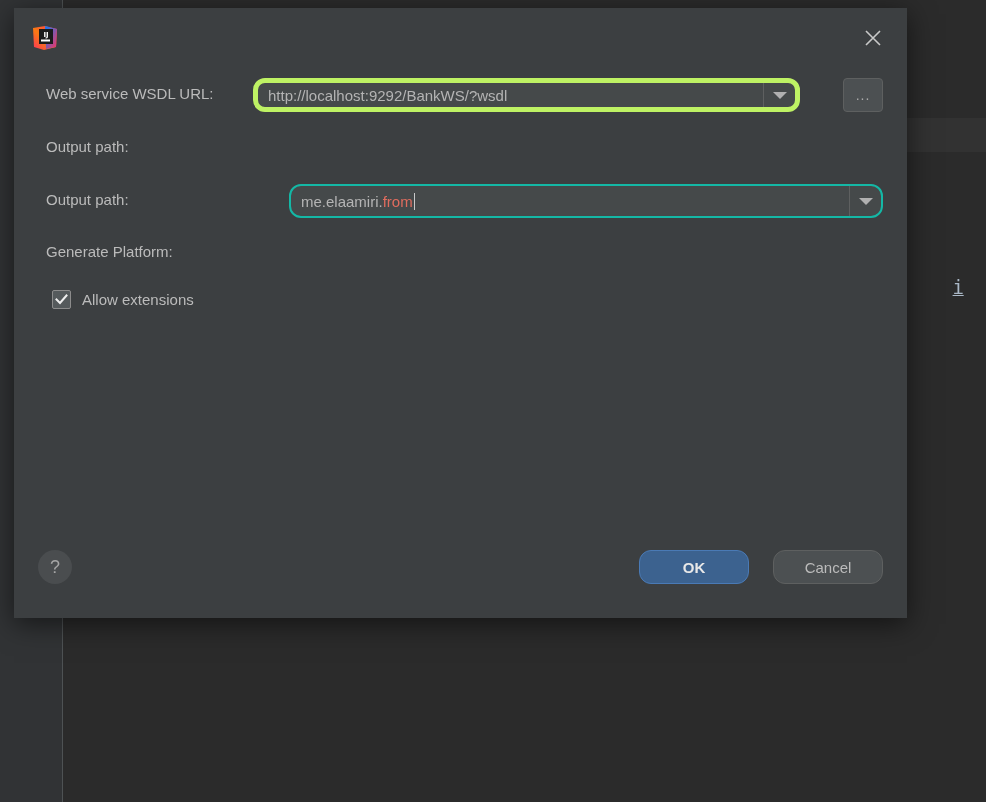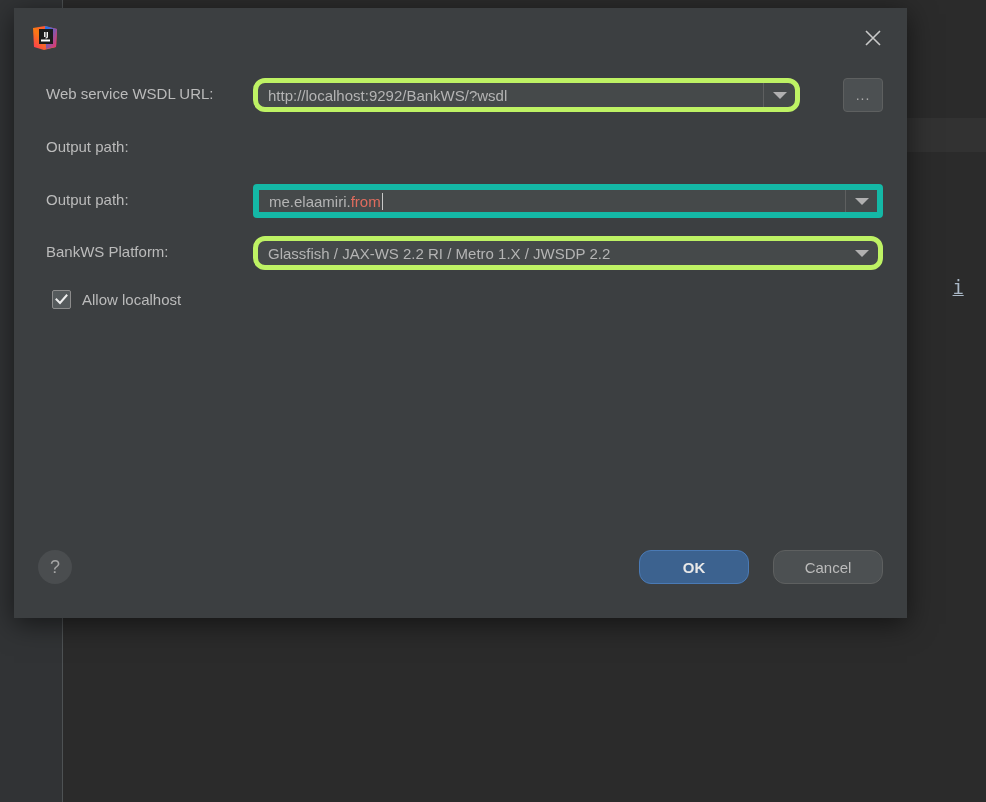--- a/index.html
+++ b/index.html
@@ -143,22 +143,23 @@
   .arrow-down {
     width: 0; height: 0;
     border-left: 7px solid transparent;
     border-right: 7px solid transparent;
     border-top: 7px solid #b0b0b0;
   }
 
   
   .combo.focused {
     background: #45494a;
-    border: 6px solid #14b8a6;
-    border-radius: 4px;
+    border: 2px solid #14b8a6;
+    border-radius: 12px;
+    margin-left: 36px;
   }
   .combo.focused .combo-arrow-box { border-left: 1px solid #5e6060; }
   .editable-text {
     font-size: 15px;
     color: #b4b4b4;
     display: flex;
     align-items: center;
   }
   .text-warn { color: #e06c5e; }
   .caret {
@@ -330,36 +331,30 @@
             <span class="editable-text text-warn">from</span>
             <span class="caret"></span>
         </div>
         <div class="combo-arrow-box">
           <span class="arrow-down"></span>
         </div>
       </div>
     </div>
 
     <div class="form-row row-4">
-      <div class="field-label">BankWS Platform:</div>
-      <div class="combo full borderless-arrow">
-        <div class="combo-value">Glassfish / JAX-WS 2.2 RI / Metro 1.X / JWSDP 2.2</div>
-        <div class="combo-arrow-box">
-          <span class="arrow-down"></span>
-        </div>
-      </div>
+      <div class="field-label">Generate Platform:</div>
     </div>
 
     <div class="checkbox-row">
       <div class="checkbox-box">
         <svg width="15" height="15" viewBox="0 0 15 15">
           <path d="M2.5 7.5 L6 11 L12.5 3.5" stroke="#eeeeee" stroke-width="2" fill="none" stroke-linecap="square"></path>
         </svg>
       </div>
-      <div class="checkbox-label">Allow localhost</div>
+      <div class="checkbox-label">Allow extensions</div>
     </div>
   </div>
 
   <div class="dialog-footer">
     <div class="help-button">?</div>
     <div class="btn btn-ok">OK</div>
     <div class="btn btn-cancel">Cancel</div>
   </div>
 
 </div>

